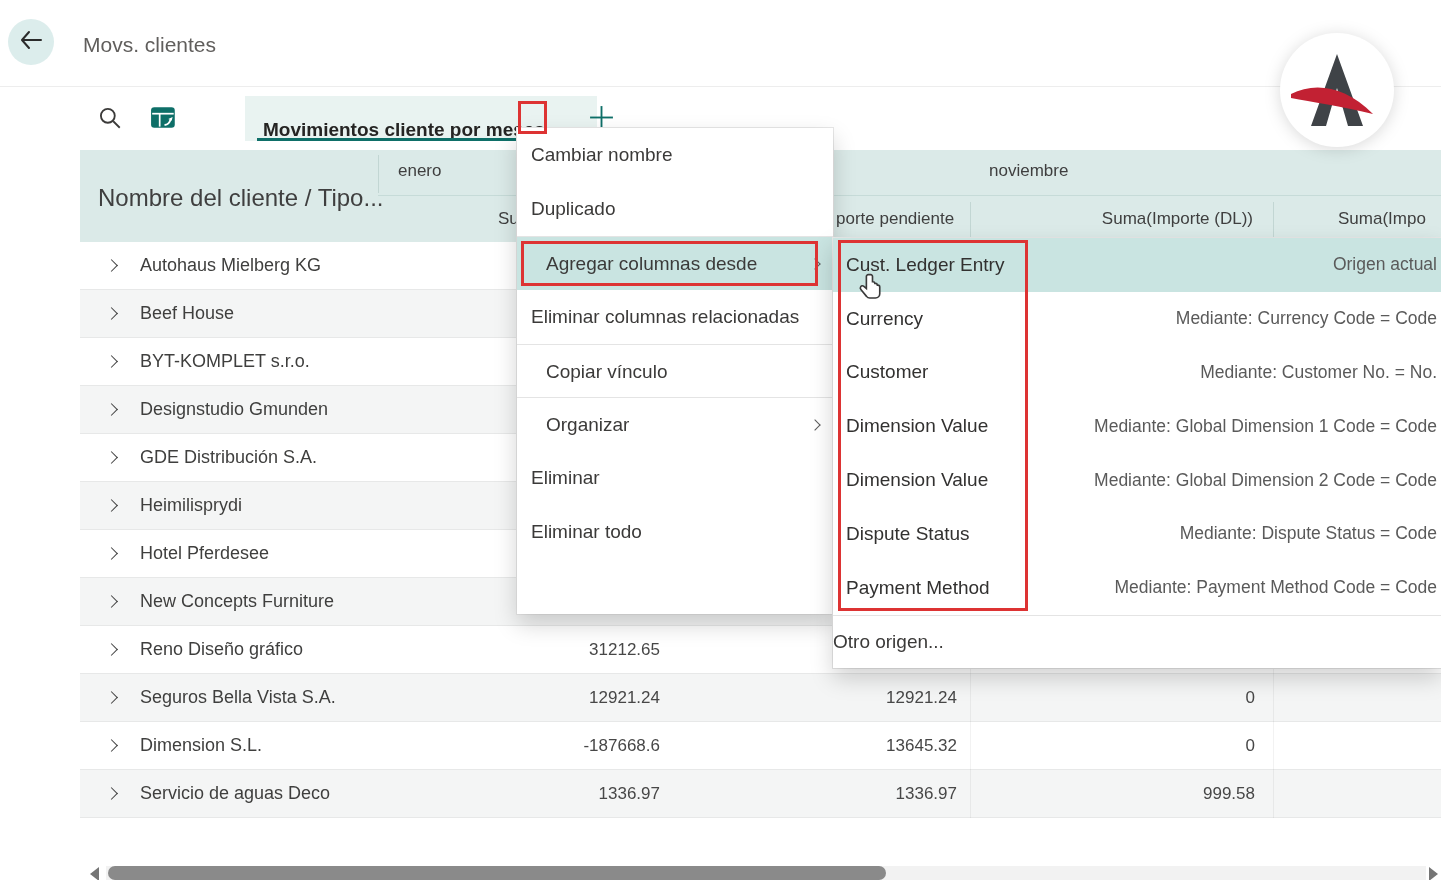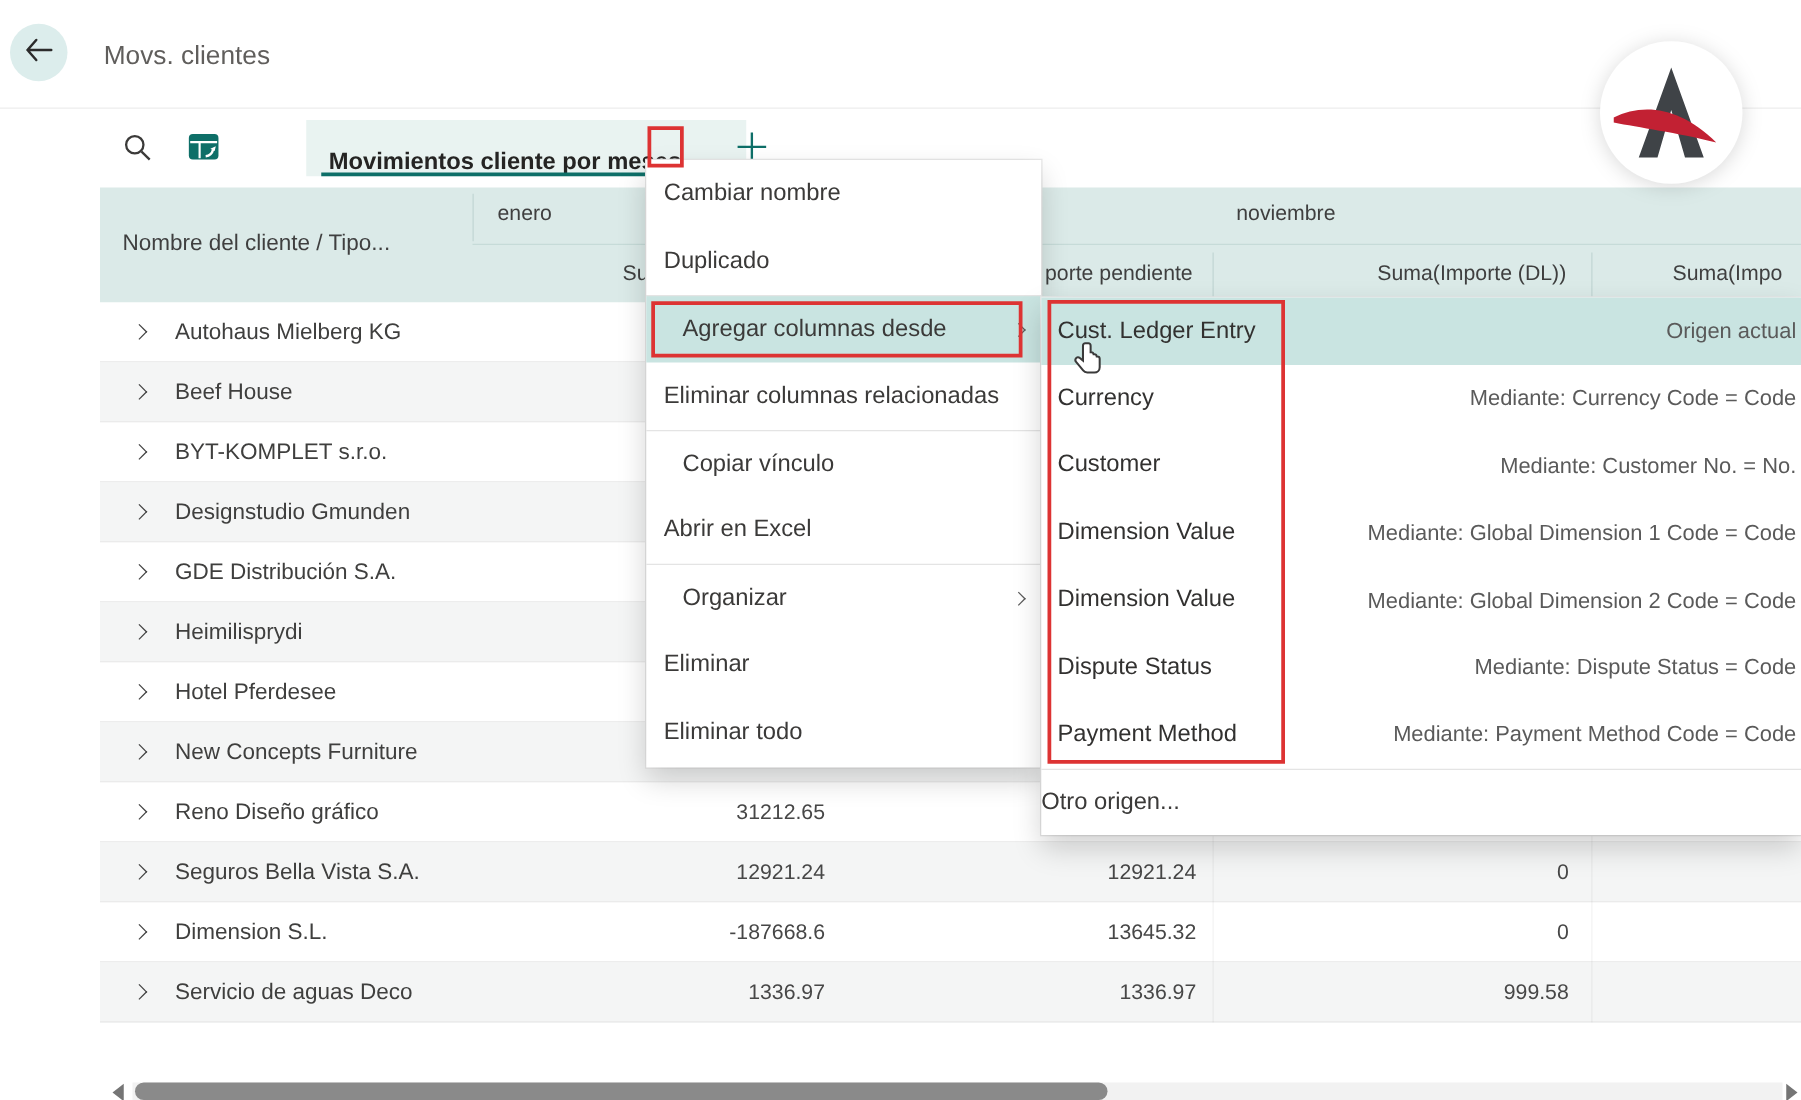--- a/index.html
+++ b/index.html
@@ -21,21 +21,21 @@
   .view-tab { position:absolute; left:205px; top:96px; width:352px; height:45px;
     background:#e9f3f1; display:flex; align-items:flex-end; cursor:pointer;margin-left:40px; }
   .view-tab .label { margin-left:18px; font-size:19px; font-weight:700; color:#252423; }
   .view-tab .underline { position:absolute; left:12px; right:10px; bottom:0; height:3px; background:#0e6f68; }
   .chev { display:inline-block; border-style:solid; border-color:#3c3c3c; border-width:0 2px 2px 0; }
   .chev-down { width:11px; height:11px; transform:rotate(45deg); margin-left:10px; margin-top:-4px; }
   .tb-plus { left:588px; top:104px; position:absolute; cursor:pointer; }
 
   
   .thead { position:absolute; left:80px; top:150px; width:1361px; height:92px; background:#dbeae8; color:#3f3f3f; }
-  .thead .name-col { position:absolute; left:18px; top:34px; font-size:18px; }
+  .thead .name-col { position:absolute; left:18px; top:34px; font-size:24px; }
   .thead .grp { position:absolute; top:11px; font-size:17px; }
   .thead .grp.g0 { left:318px; } .thead .grp.g1 { left:909px; }
   .thead .grp-line { position:absolute; left:298px; right:0; top:45px; height:1px; background:#c6dbd8; }
   .thead .sub { position:absolute; top:59px; font-size:17px; white-space:nowrap; }
   .thead .s0 { left:418px; } .thead .s1 { left:756px; }
   .thead .s2 { right:188px; } .thead .s3 { left:1258px; }
   .thead .vdiv { position:absolute; width:1px; background:#c2d6d3; }
   .thead .v0 { left:298px; top:5px; height:38px; }
   .thead .v1 { left:890px; top:52px; height:36px; }
   .thead .v2 { left:1193px; top:52px; height:36px; }
@@ -240,21 +240,20 @@
   <div class="sb-thumb"></div>
   <div class="sb-arrow sb-left"></div>
   <div class="sb-arrow sb-right"></div>
 
   <div class="menu">
     <div class="mi">Cambiar nombre</div>
     <div class="mi">Duplicado</div>
     <div class="mi sep hilite"><span>Agregar columnas desde</span><span class="sub-arrow"></span></div>
     <div class="mi">Eliminar columnas relacionadas</div>
     <div class="mi sep">Copiar vínculo</div>
-    <div class="mi">Abrir en Excel</div>
     <div class="mi sep"><span>Organizar</span><span class="sub-arrow"></span></div>
     <div class="mi">Eliminar</div>
     <div class="mi">Eliminar todo</div>
   </div>
 
   <div class="submenu">
     <div class="srow hilite">
         <span class="slabel">Cust. Ledger Entry</span>
         <span class="detail">Origen actual</span>
       </div>

